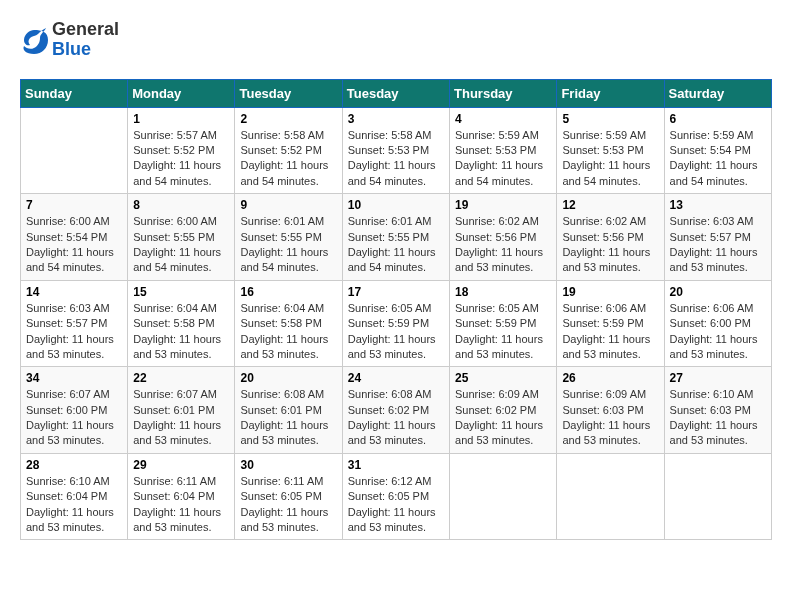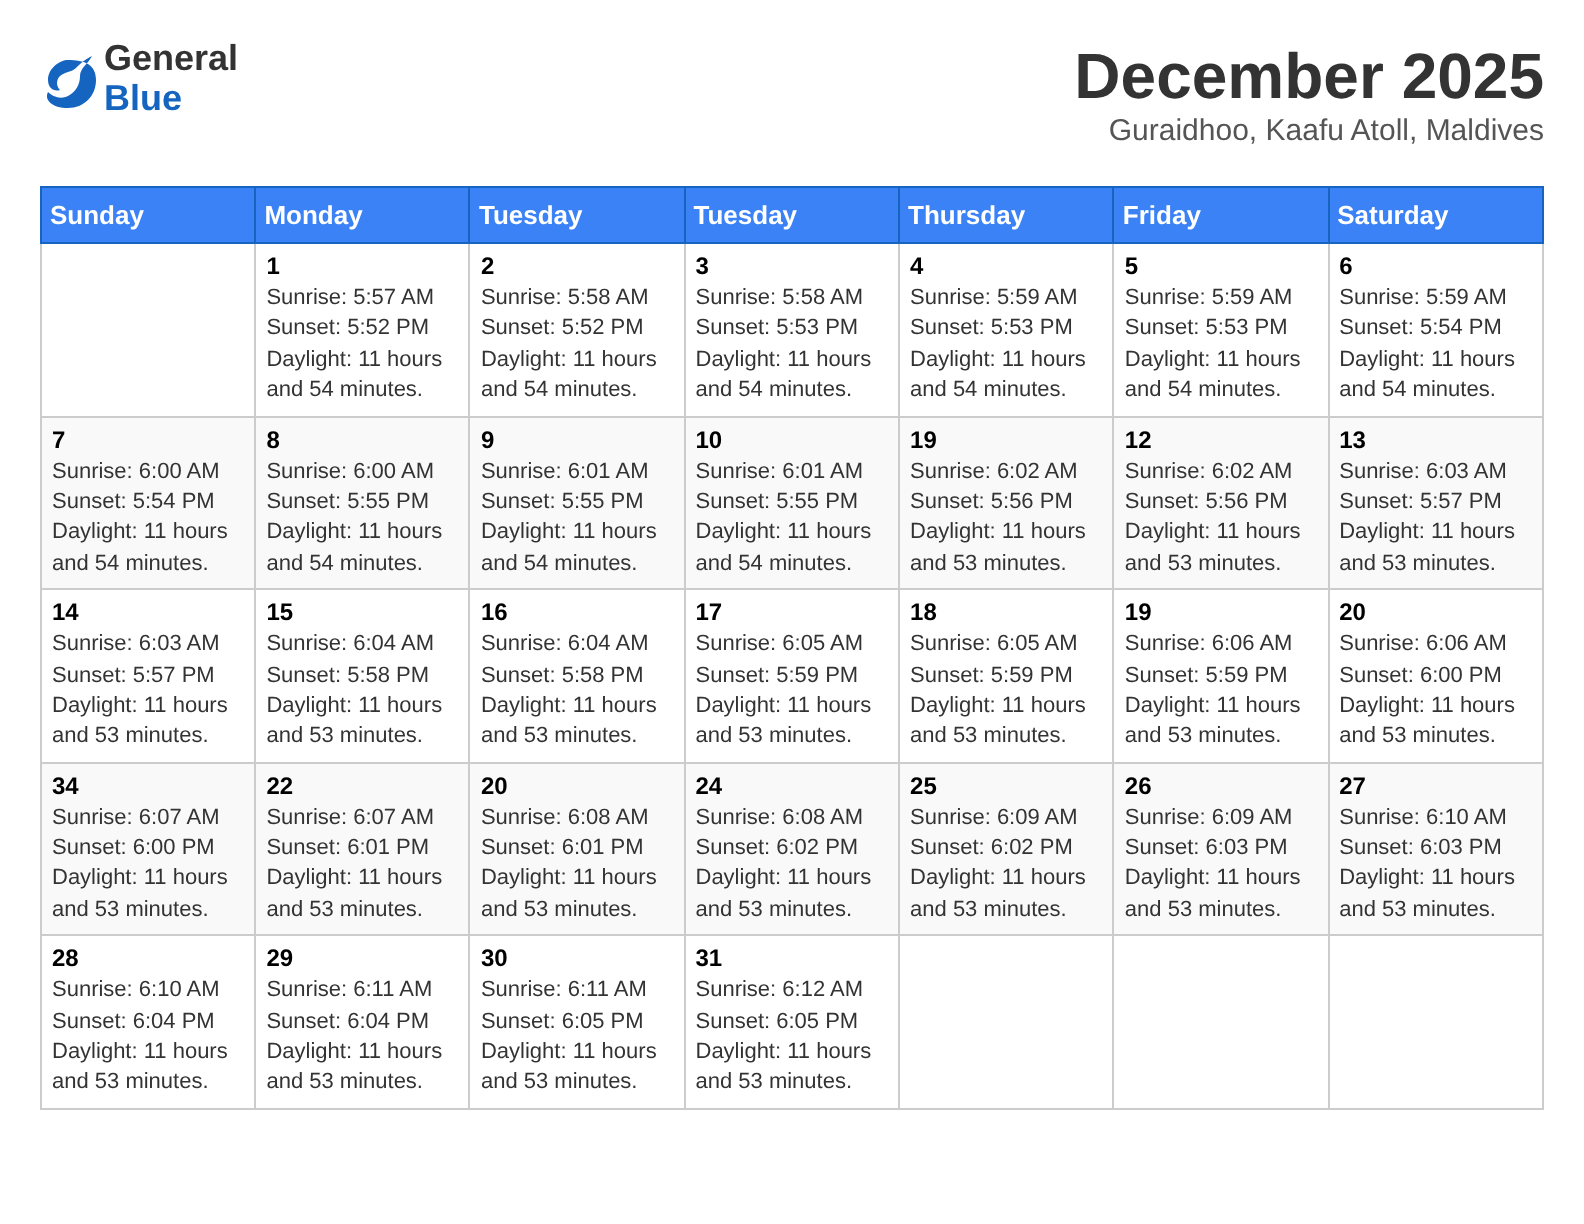--- a/index.html
+++ b/index.html
@@ -43,21 +43,21 @@
     .location {
       font-size: 15px;
       color: #555;
     }
     .calendar-table {
       width: 100%;
       border-collapse: collapse;
       font-size: 11px;
     }
     .calendar-table th {
-      background-color: #3b82f6;
+      background-color: #0f766e;
       color: #fff;
       padding: 6px 4px;
       text-align: left;
       font-size: 13px;
       font-weight: bold;
       border: 1px solid #1565c0;
     }
     .calendar-table td {
       border: 1px solid #ccc;
       vertical-align: top;
@@ -90,24 +90,20 @@
 <div class="header">
   <div class="logo">
     <svg class="logo-bird" viewBox="0 0 28 28">
       <path d="M14 4 C10 4, 4 8, 4 14 C4 18, 7 20, 10 19 C8 17, 8 14, 10 12 C12 10, 16 10, 18 8 C20 6, 22 4, 26 2 C24 6, 20 8, 20 12 C20 16, 18 20, 14 22 C10 24, 6 22, 4 20 C2 24, 6 28, 14 28 C22 28, 28 22, 28 14 C28 6, 22 4, 14 4 Z" fill="#1565c0"></path>
     </svg>
     <div class="logo-text">
       <span class="logo-general">General</span><br>
       <span class="logo-blue">Blue</span>
     </div>
   </div>
-  <div class="title-block">
-    <div class="month-title">December 2025</div>
-    <div class="location">Guraidhoo, Kaafu Atoll, Maldives</div>
-  </div>
 </div>
 
 <table class="calendar-table">
   <thead>
     <tr>
     <th>Sunday</th>
         <th>Monday</th>
         <th>Tuesday</th>
         <th>Tuesday</th>
         <th>Thursday</th>

